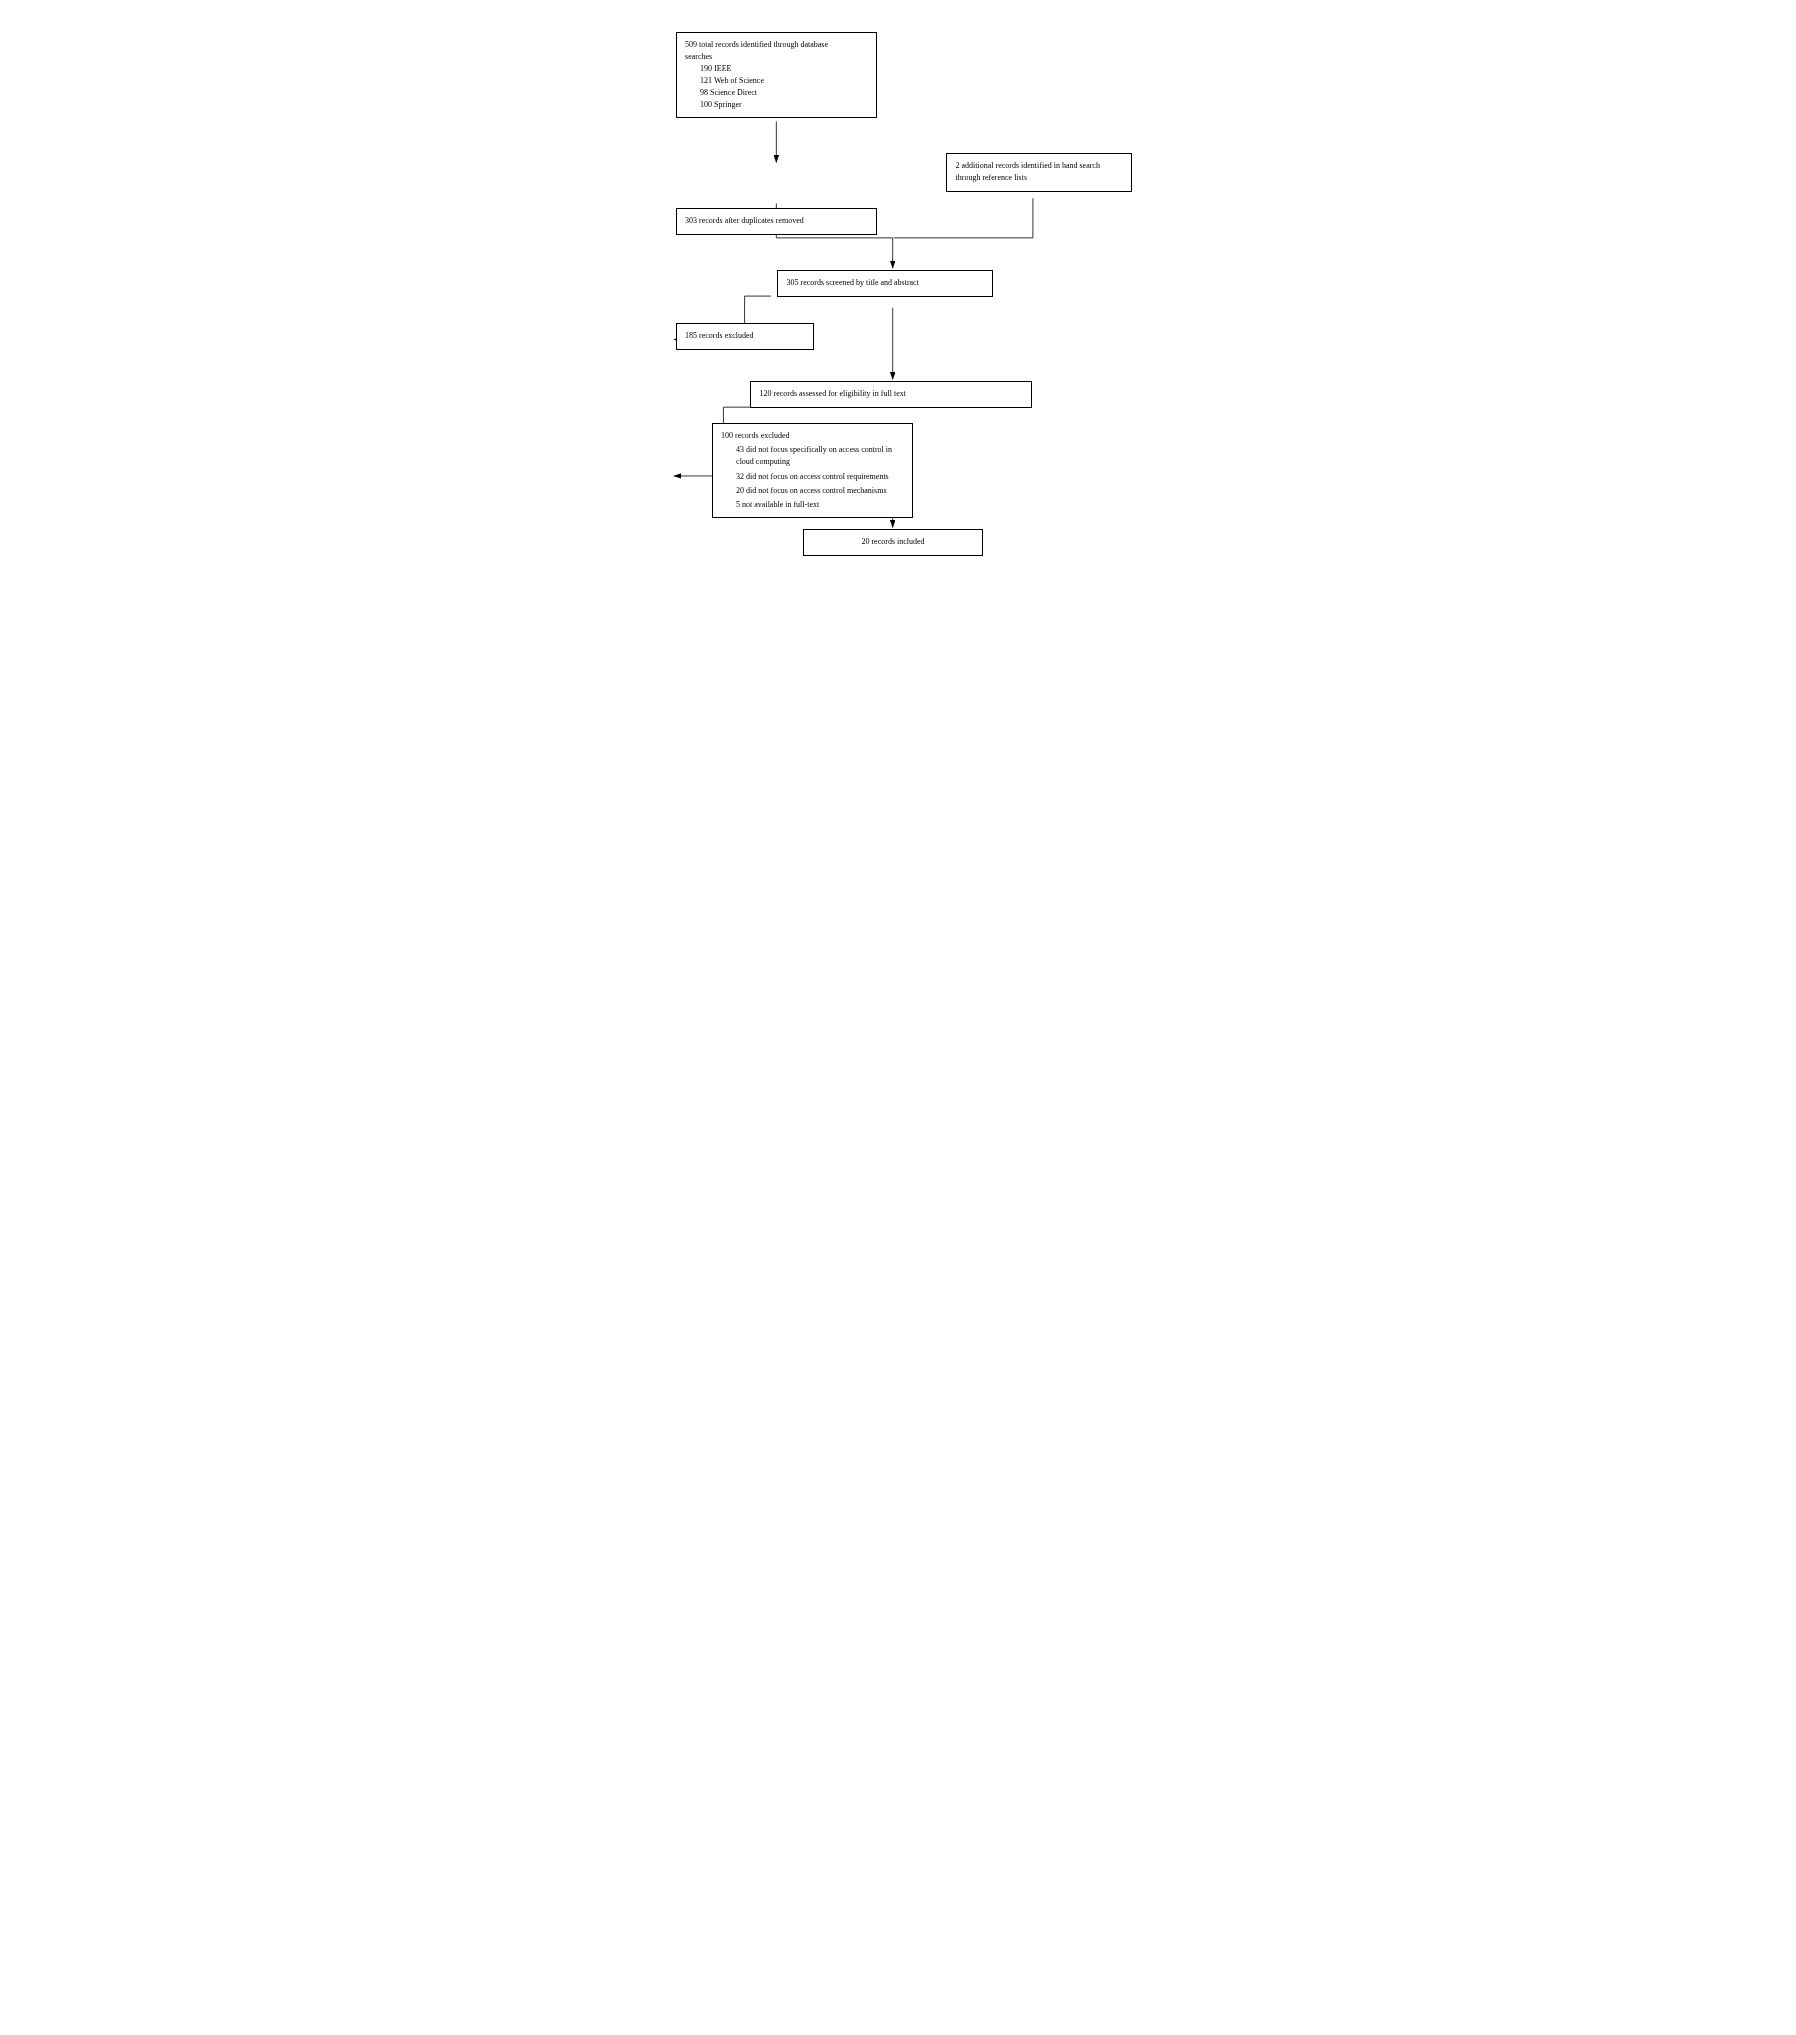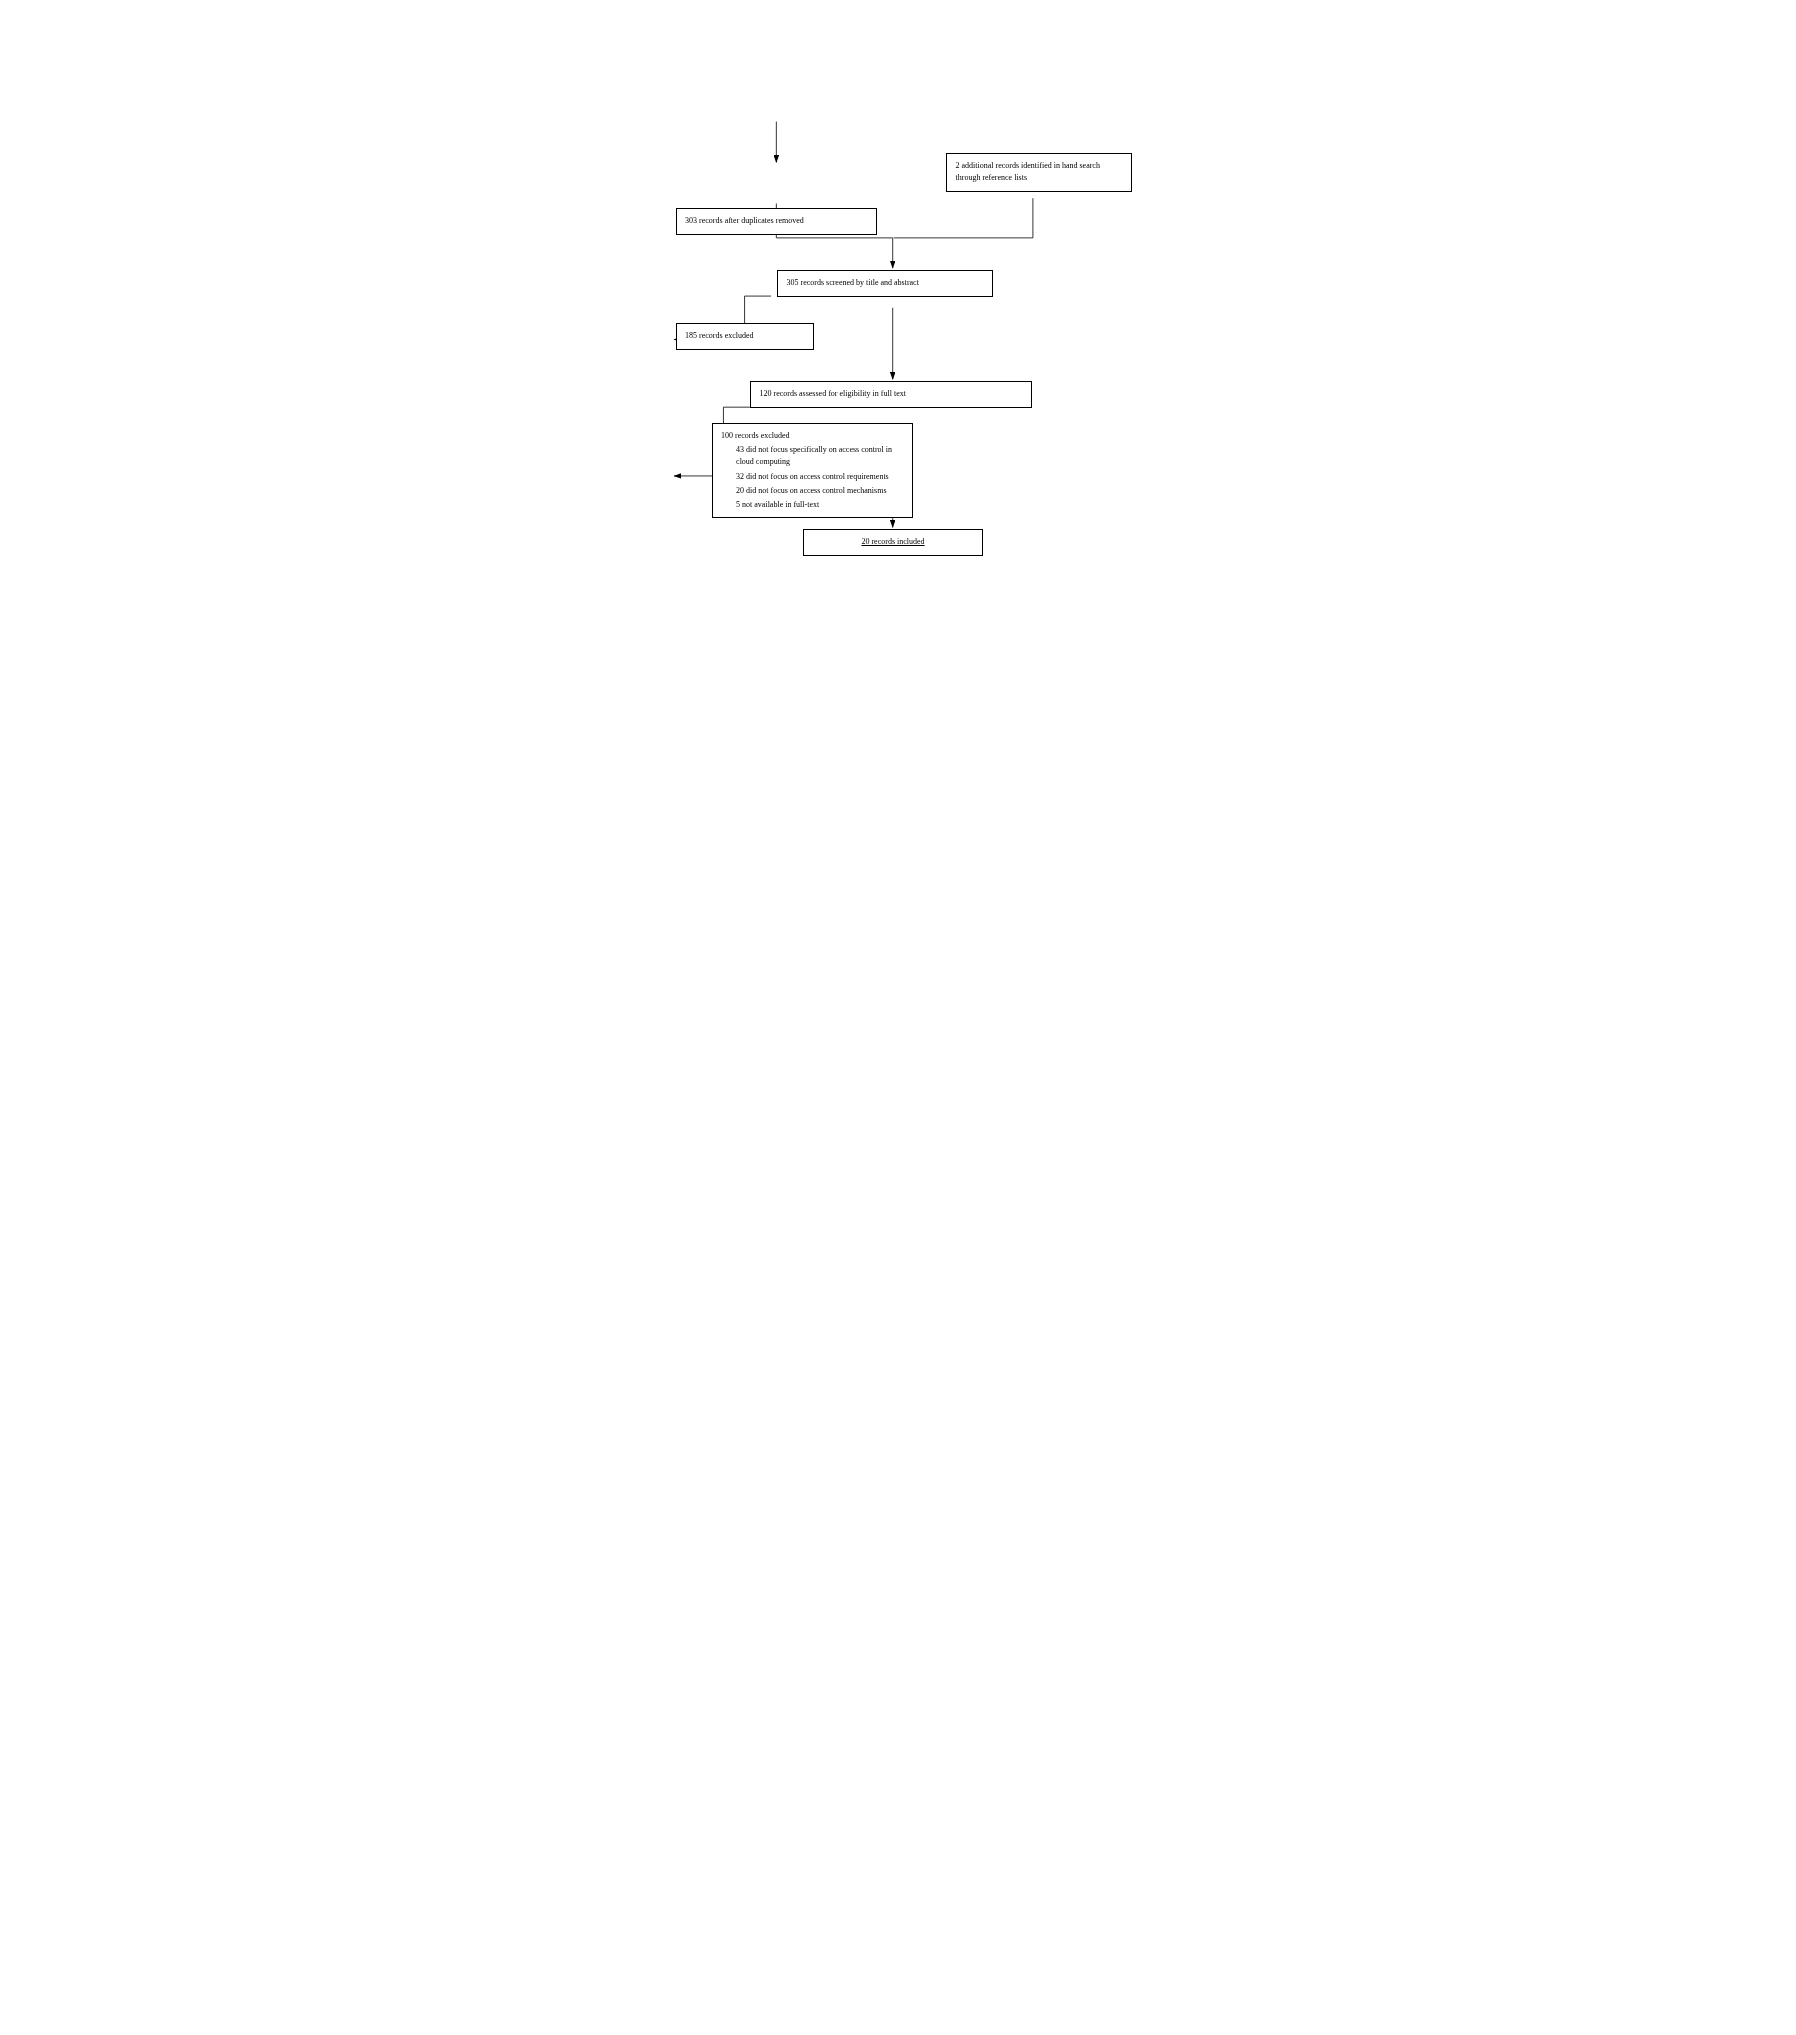--- a/index.html
+++ b/index.html
@@ -84,21 +84,20 @@
       top: 402px;
       left: 10.6px;
       width: 201px;
       margin-left: 36px;
     }
 
     .box-included {
       top: 508px;
       left: 138px;
       width: 180px;
-      text-decoration: underline;
     }
 
     .indent {
       padding-left: 15px;
     }
   </style>
 </head>
 <body>
 
 <div class="flowchart">
@@ -118,20 +117,28 @@
 
     <polyline points="200,520 150,520 150,602 17,602" stroke="#000" stroke-width="1.5" fill="none" marker-end="url(#arrowhead)"></polyline>
 
     <line x1="430" y1="542" x2="430" y2="677" stroke="#000" stroke-width="1.5" marker-end="url(#arrowhead)"></line>
 
     <polyline points="160,730 110,730 110,860 17,860" stroke="#000" stroke-width="1.5" fill="none" marker-end="url(#arrowhead)"></polyline>
 
     <line x1="430" y1="780" x2="430" y2="957" stroke="#000" stroke-width="1.5" marker-end="url(#arrowhead)"></line>
   </svg>
 
+  <div class="box box-initial">
+    <div>509 total records identified through database</div>
+    <div>searches</div>
+    <div class="indent">190 IEEE</div>
+    <div class="indent">121 Web of Science</div>
+    <div class="indent">98 Science Direct</div>
+    <div class="indent">100 Springer</div>
+  </div>
 
   <div class="box box-duplicates">
     <div>303 records after duplicates removed</div>
   </div>
 
   <div class="box box-hand-search">
     <div>2 additional records identified in hand search through reference lists</div>
   </div>
 
   <div class="box box-screened">

